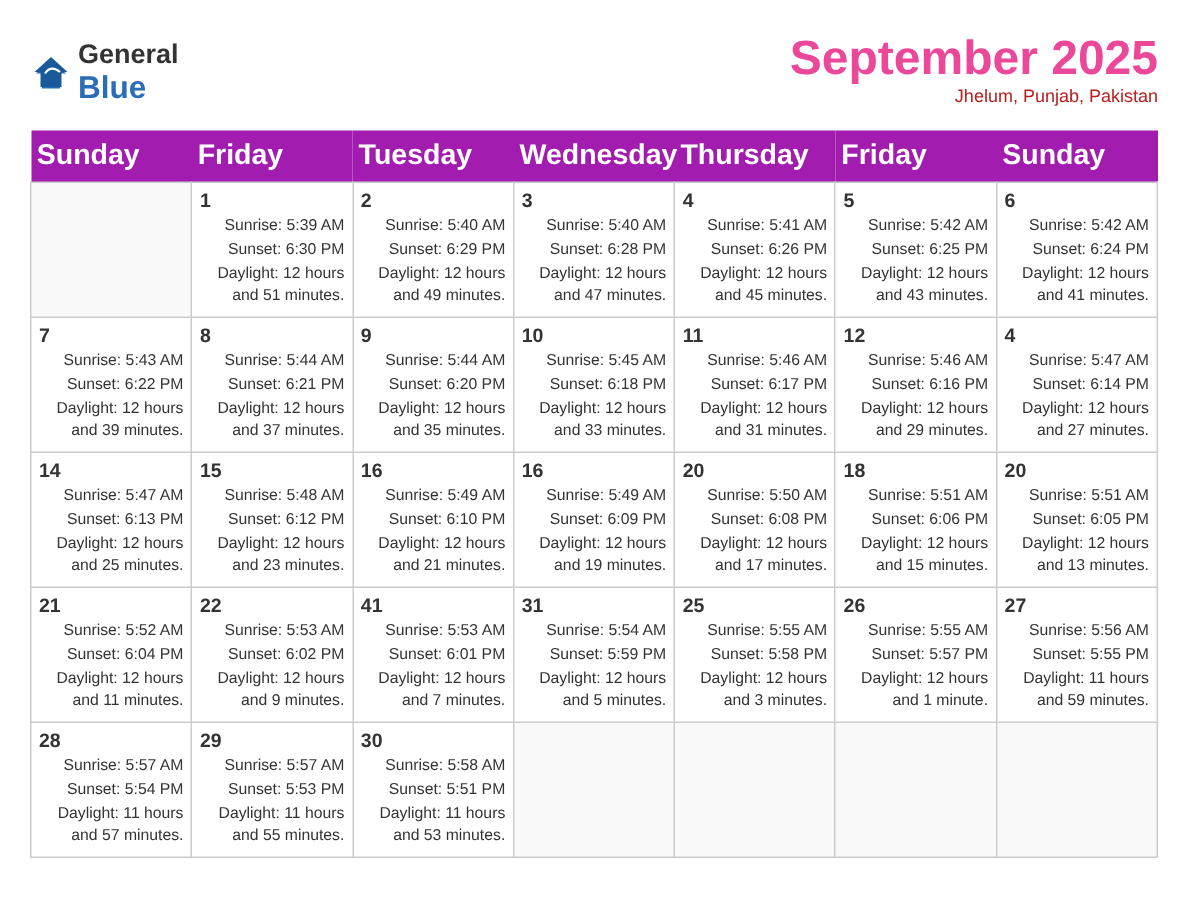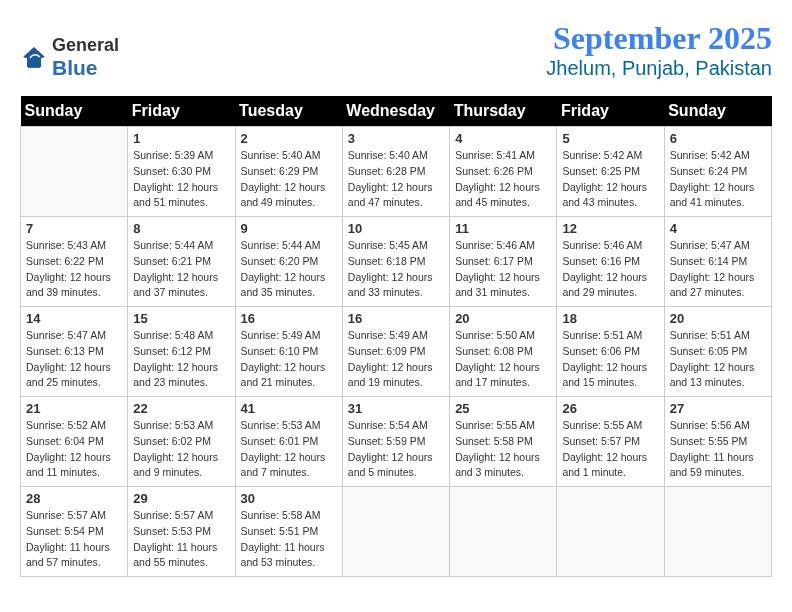--- a/index.html
+++ b/index.html
@@ -34,36 +34,35 @@
     .logo-icon {
       width: 28px;
       height: 28px;
     }
     .title-block {
       text-align: right;
     }
     .title-month {
       font-size: 32px;
       font-weight: bold;
-      color: #3b82f6;
-      font-family: Liberation Serif, serif;
+      color: #ec4899;
     }
     .title-location {
-      font-size: 20px;
-      color: #0369a1;
+      font-size: 12px;
+      color: #b91c1c;
     }
     table {
       width: 100%;
       border-collapse: collapse;
       table-layout: fixed;
     }
     th {
-      background-color: #000000;
+      background-color: #a21caf;
       color: #fff;
-      font-size: 16px;
+      font-size: 19px;
       font-weight: bold;
       padding: 6px 4px;
       text-align: left;
     }
     td {
       border: 1px solid #ccc;
       vertical-align: top;
       padding: 4px 5px;
       font-size: 10.5px;
       color: #333;
@@ -72,20 +71,21 @@
     td.empty {
       background: #f9f9f9;
     }
     .day-number {
       font-size: 13px;
       font-weight: bold;
       margin-bottom: 2px;
     }
     .day-info {
       line-height: 1.5;
+      text-align: right;
     }
   </style>
 </head>
 <body>
 
 <div class="header">
   <div class="logo">
     <svg class="logo-icon" viewBox="0 0 28 28">
       <polygon points="14,4 24,14 20,14 20,24 8,24 8,14 4,14" fill="#2a6cb5"></polygon>
       <polygon points="14,2 26,14 22,14 22,26 6,26 6,14 2,14" fill="none" stroke="#2a6cb5" stroke-width="0"></polygon>

